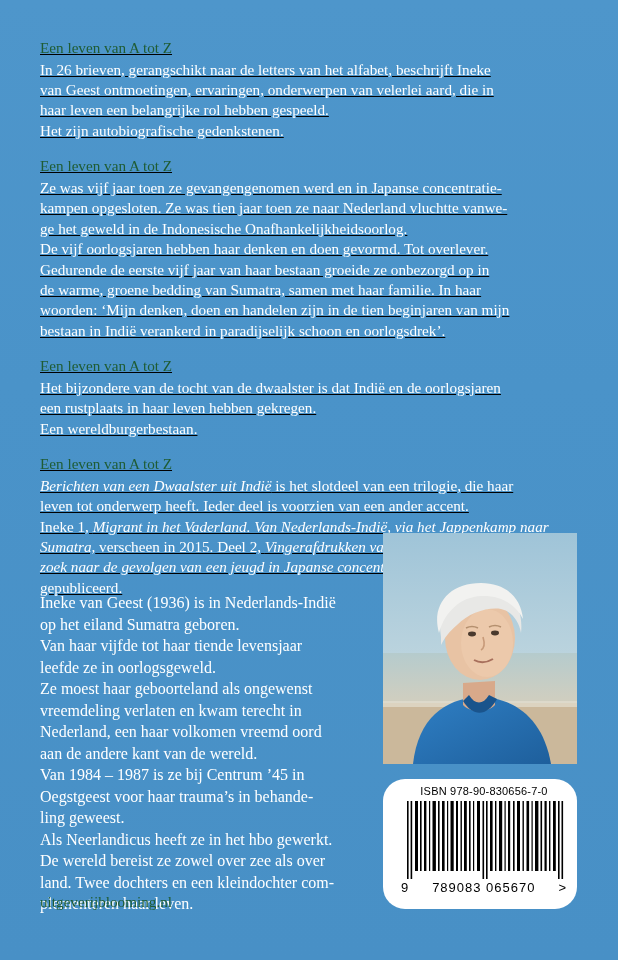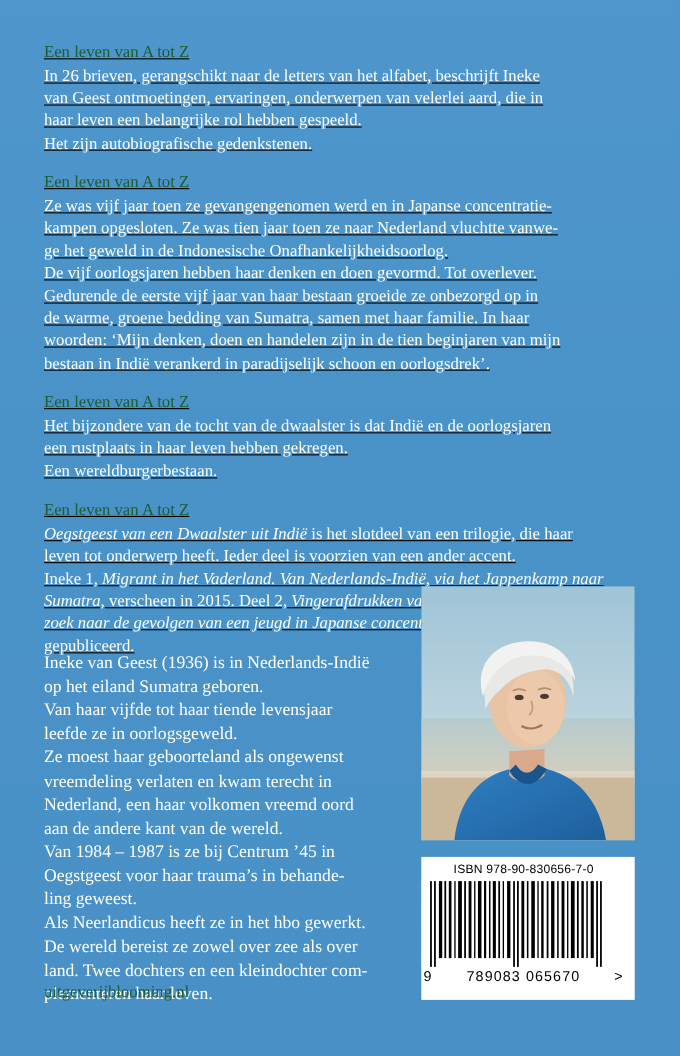--- a/index.html
+++ b/index.html
@@ -73,21 +73,22 @@
     display: block;
   }
   .barcode-box {
     position: absolute;
     left: 383px;
     top: 779px;
     width: 194px;
     height: 130px;
     background: #ffffff;
     box-sizing: border-box;
-    padding: 6px 8px 4px 0;
+    padding: 6px 8px 4px 16px;
+    border-radius: 22px;
   }
   .isbn-text {
     text-align: center;
     font-family: "Liberation Sans", sans-serif;
     font-size: 11px;
     letter-spacing: 0.2px;
     color: #000;
     margin-bottom: 4px;
   }
   .bars {
@@ -143,21 +144,21 @@
 
     <div class="block">
       <div class="heading">Een leven van A tot Z</div>
       <div class="para">Het bijzondere van de tocht van de dwaalster is dat Indië en de oorlogsjaren
 een rustplaats in haar leven hebben gekregen.
 Een wereldburgerbestaan.</div>
     </div>
 
     <div class="block">
       <div class="heading">Een leven van A tot Z</div>
-      <div class="para"><span class="it">Oegstgeest van een Dwaalster uit Indië</span><span> is het slotdeel van een trilogie, die haar</span>
+      <div class="para"><span class="it">Berichten van een Dwaalster uit Indië</span><span> is het slotdeel van een trilogie, die haar</span>
 <span>leven tot onderwerp heeft. Ieder deel is voorzien van een ander accent.</span>
 <span>Ineke 1, </span><span class="it">Migrant in het Vaderland. Van Nederlands-Indië, via het Jappenkamp naar</span>
 <span class="it">Sumatra,</span><span> verscheen in 2015. Deel 2, </span><span class="it">Vingerafdrukken van een ZZP’er. Een onder-</span>
 <span class="it">zoek naar de gevolgen van een jeugd in Japanse concentratiekampen,</span><span> werd in 2017</span>
 <span>gepubliceerd.</span></div>
     </div>
 
   </div>
 
   <div class="bio-wrap">

